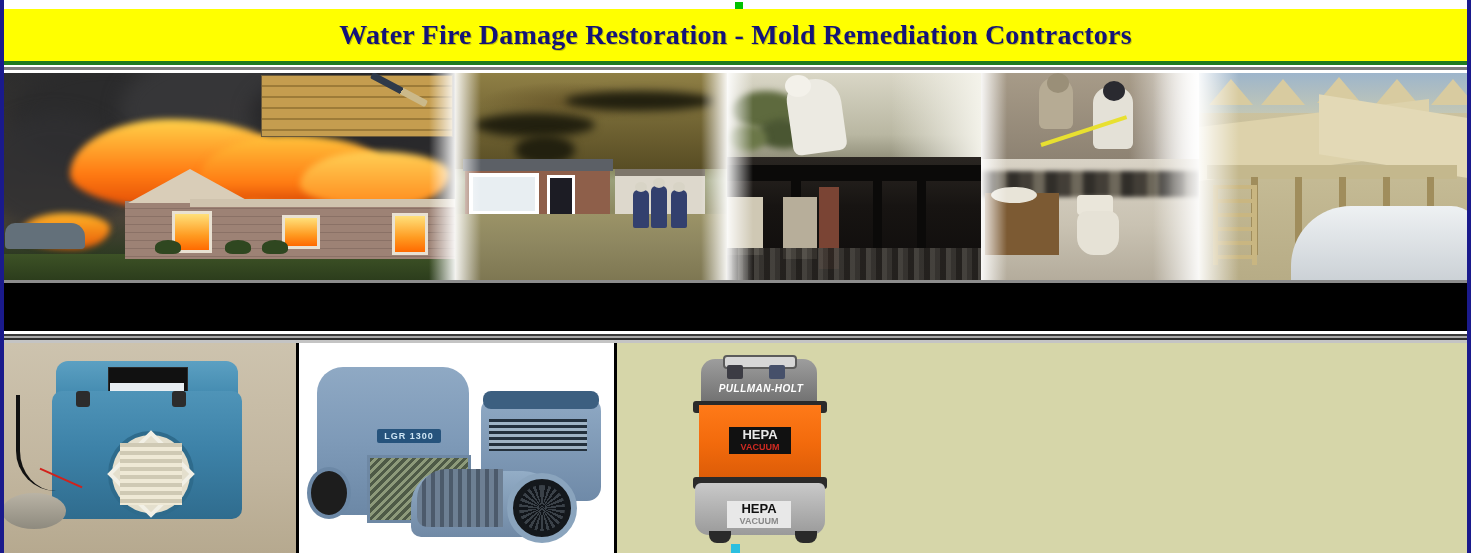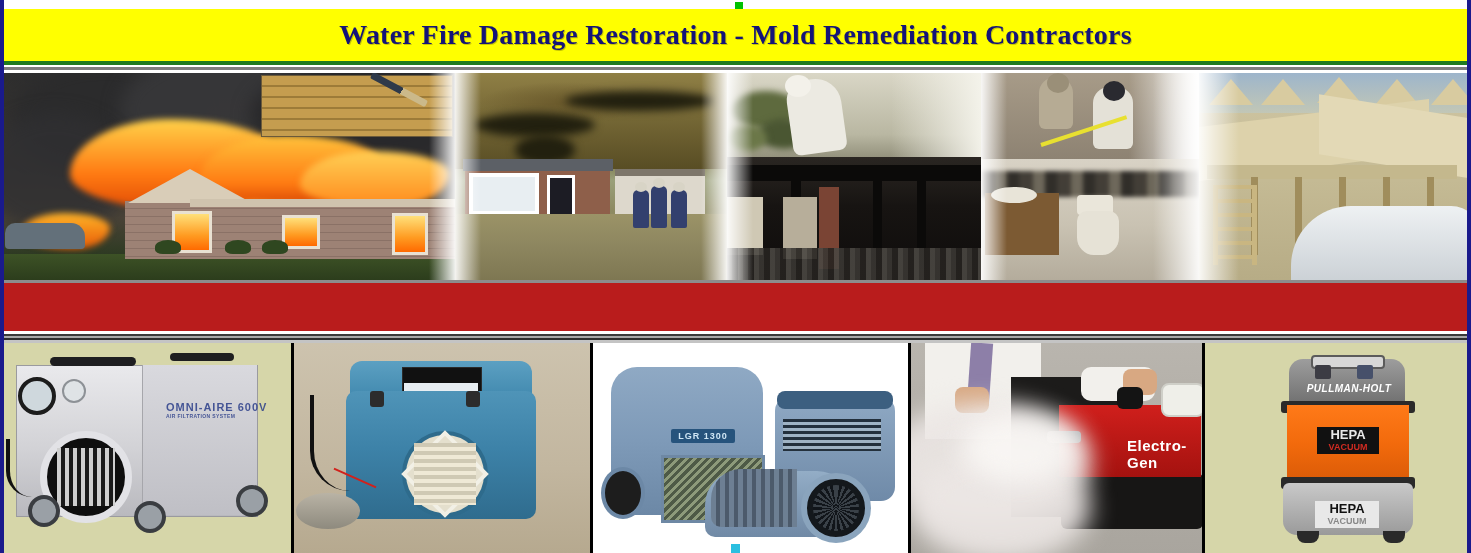--- a/index.html
+++ b/index.html
@@ -1,17 +1,17 @@
 <!DOCTYPE html>
 <html><head>
 <meta charset="utf-8">
 <style>
   html,body{margin:0;padding:0;background:#ffffff;}
   body{width:1471px;height:553px;overflow:hidden;font-family:"Liberation Serif",serif;}
-  #page{position:relative;width:1471px;height:553px;background:#b91c1c;}
+  #page{position:relative;width:1471px;height:553px;background:#000000;}
 
   
   .top-gap{position:absolute;left:0;top:0;width:1471px;height:9px;background:#ffffff;}
   .marker{position:absolute;width:8px;height:9px;}
 
   
   .yellow-band{
     position:absolute;left:0;top:9px;width:1471px;height:52px;
     background:#ffff00;display:flex;align-items:center;justify-content:center;
   }
@@ -367,37 +367,20 @@
 
 
   <div class="bar" style="top:331px;height:3px;background:#ffffff;"></div>
   <div class="bar" style="top:334px;height:2px;background:#3a3a3a;"></div>
   <div class="bar" style="top:336px;height:2px;background:#a8a8a8;"></div>
   <div class="bar" style="top:338px;height:2px;background:#2e2e2e;"></div>
   <div class="bar" style="top:340px;height:3px;background:#c4c4c4;"></div>
 
   <div class="equip-strip">
 
-    <div class="eq eq1">
-      <div class="oa-body"></div>
-      <div class="oa-side"></div>
-      <div class="oa-handle"></div>
-      <div class="oa-handle2"></div>
-      <div class="oa-gauge"></div>
-      <div class="oa-knob"></div>
-      <div class="oa-fan"></div>
-      <div class="oa-cord"></div>
-      <div class="oa-text">
-        <span>OMNI-AIRE 600V</span>
-        <small>AIR FILTRATION SYSTEM</small>
-      </div>
-      <div class="caster" style="left:28px;top:152px;"></div>
-      <div class="caster" style="left:134px;top:158px;"></div>
-      <div class="caster" style="left:236px;top:142px;"></div>
-    </div>
 
     <div class="eq eq2">
       <div class="bs-top"></div>
       <div class="bs-panel"></div>
       <div class="bs-label"></div>
       <div class="bs-body"></div>
       <div class="bs-corner" style="left:76px;top:48px;"></div>
       <div class="bs-corner" style="left:172px;top:48px;"></div>
       <div class="bs-port">
           <div class="bs-x"></div>
@@ -413,37 +396,20 @@
       <div class="dh-sgrille"></div>
       <div class="dh-big"></div>
       <div class="dh-logo">LGR 1300</div>
       <div class="dh-grille"></div>
       <div class="dh-wheel"></div>
       <div class="blower"></div>
       <div class="blower-fold"></div>
       <div class="blower-ring"></div>
     </div>
 
-    <div class="eq eq4">
-      <div class="fg-shirt"></div>
-      <div class="fg-tie"></div>
-      <div class="fg-pants"></div>
-      <div class="fg-arm"></div>
-      <div class="fg-hand" style="left:44px;top:44px;"></div>
-      <div class="fg-hand" style="left:212px;top:26px;"></div>
-      <div class="fg-base"></div>
-      <div class="fg-box"></div>
-      <div class="fg-knob"></div>
-      <div class="fg-tank"></div>
-      <div class="fg-nozzle"></div>
-      <div class="fg-text">Electro-Gen</div>
-      <div class="fog" style="left:-30px;top:60px;width:210px;height:120px;"></div>
-      <div class="fog" style="left:0px;top:110px;width:180px;height:110px;"></div>
-      <div class="fog" style="left:50px;top:70px;width:120px;height:70px;background:rgba(250,248,246,.85);"></div>
-    </div>
 
     <div class="eq eq5">
       <div class="hv-top"></div>
       <div class="hv-handle"></div>
       <div class="hv-sw" style="left:110px;"></div>
       <div class="hv-sw" style="left:152px;background:#46506a;"></div>
       <div class="hv-brand">PULLMAN-HOLT</div>
       <div class="hv-ring" style="top:58px;"></div>
       <div class="hv-drum"></div>
       <div class="hepa-tag" style="left:112px;top:84px;width:62px;height:26px;font-size:13px;line-height:13px;padding-top:1px;">

